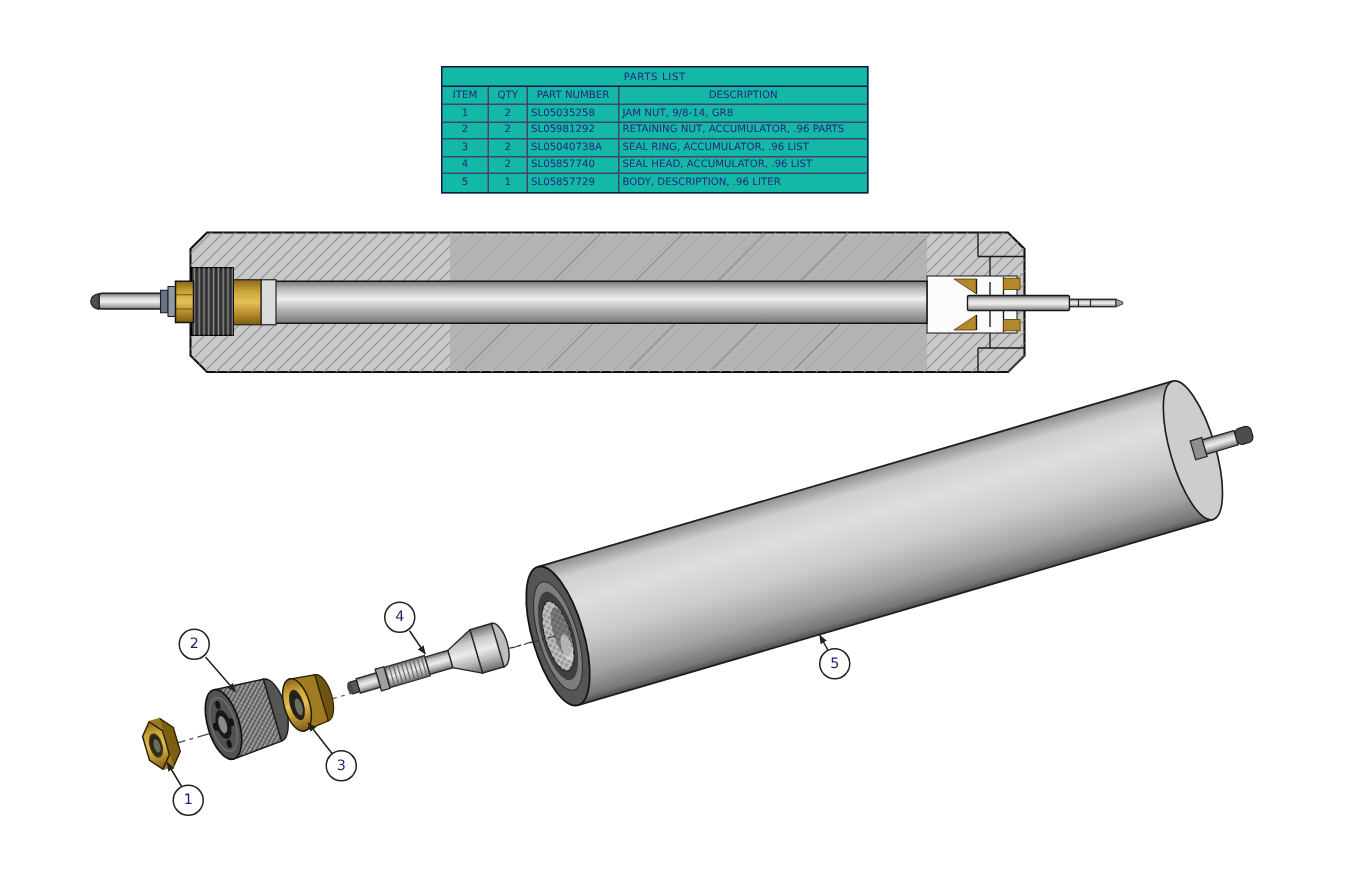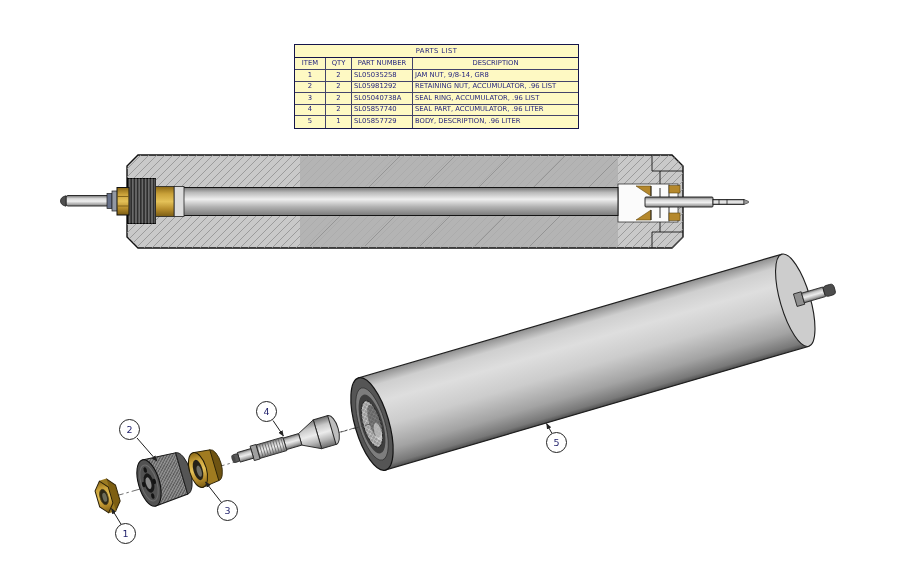--- a/index.html
+++ b/index.html
@@ -3,21 +3,21 @@
 <meta charset="utf-8">
 <style>
   html,body{margin:0;padding:0;background:#fff;}
   .canvas{
     position:relative;width:900px;height:579px;background:#fff;overflow:hidden;
     font-family:"DejaVu Sans", sans-serif;
   }
   
   .parts-table{
     position:absolute;left:294px;top:44px;width:285px;
-    border:1px solid #15154a;background:#fef9c3;color:#26267e;
+    border:1px solid #15154a;background:#14b8a6;color:#26267e;
     font-size:6.8px;line-height:1;box-sizing:border-box;
   }
   .pt-title{
     height:12px;border-bottom:1px solid #15154a;
     display:flex;align-items:center;justify-content:center;letter-spacing:.4px;
   }
   .pt-row{display:grid;grid-template-columns:31px 26px 61px 1fr;}
   .pt-row > div{
     border-right:1px solid #44446a;border-bottom:1px solid #44446a;
     display:flex;align-items:center;height:11.5px;padding:0 2px;
@@ -241,33 +241,33 @@
     <div class="pt-row">
       <div class="c-center">1</div>
       <div class="c-center">2</div>
       <div>SL05035258</div>
       <div>JAM NUT, 9/8-14, GR8</div>
     </div>
     <div class="pt-row">
       <div class="c-center">2</div>
       <div class="c-center">2</div>
       <div>SL05981292</div>
-      <div>RETAINING NUT, ACCUMULATOR, .96 LIST</div>
+      <div>RETAINING NUT, ACCUMULATOR, .96 PARTS</div>
     </div>
     <div class="pt-row">
       <div class="c-center">3</div>
       <div class="c-center">2</div>
       <div>SL05040738A</div>
       <div>SEAL RING, ACCUMULATOR, .96 LIST</div>
     </div>
     <div class="pt-row">
       <div class="c-center">4</div>
       <div class="c-center">2</div>
       <div>SL05857740</div>
-      <div>SEAL PART, ACCUMULATOR, .96 LITER</div>
+      <div>SEAL HEAD, ACCUMULATOR, .96 LIST</div>
     </div>
     <div class="pt-row last">
       <div class="c-center">5</div>
       <div class="c-center">1</div>
       <div>SL05857729</div>
       <div>BODY, DESCRIPTION, .96 LITER</div>
     </div>
   </div>
 
   <div class="balloon" style="left:115px;top:523px;">1</div>

